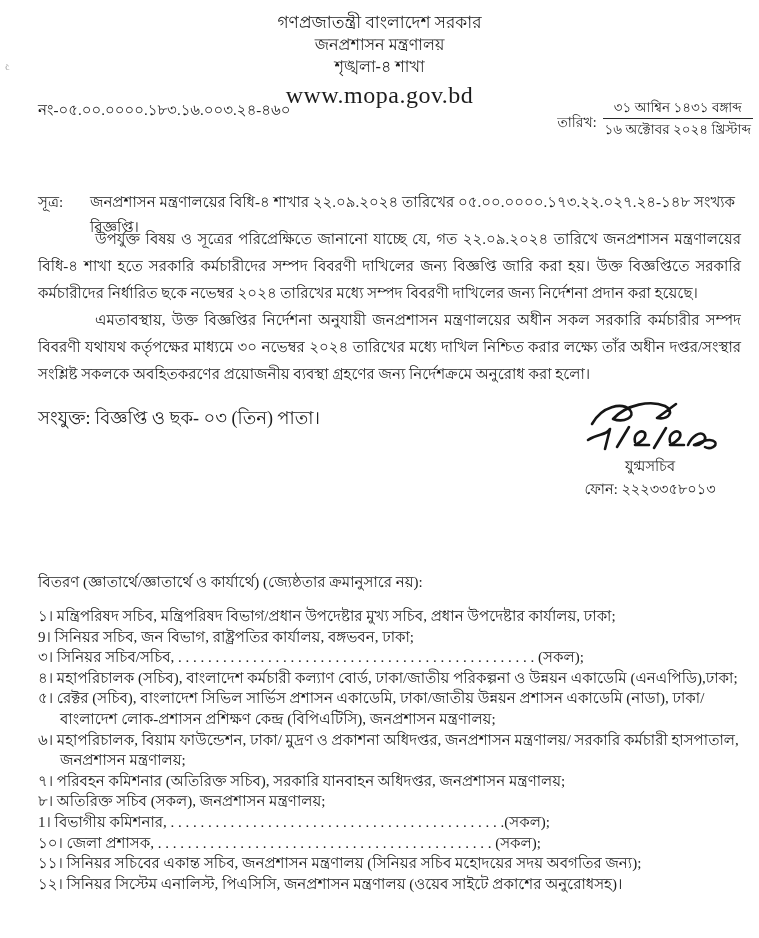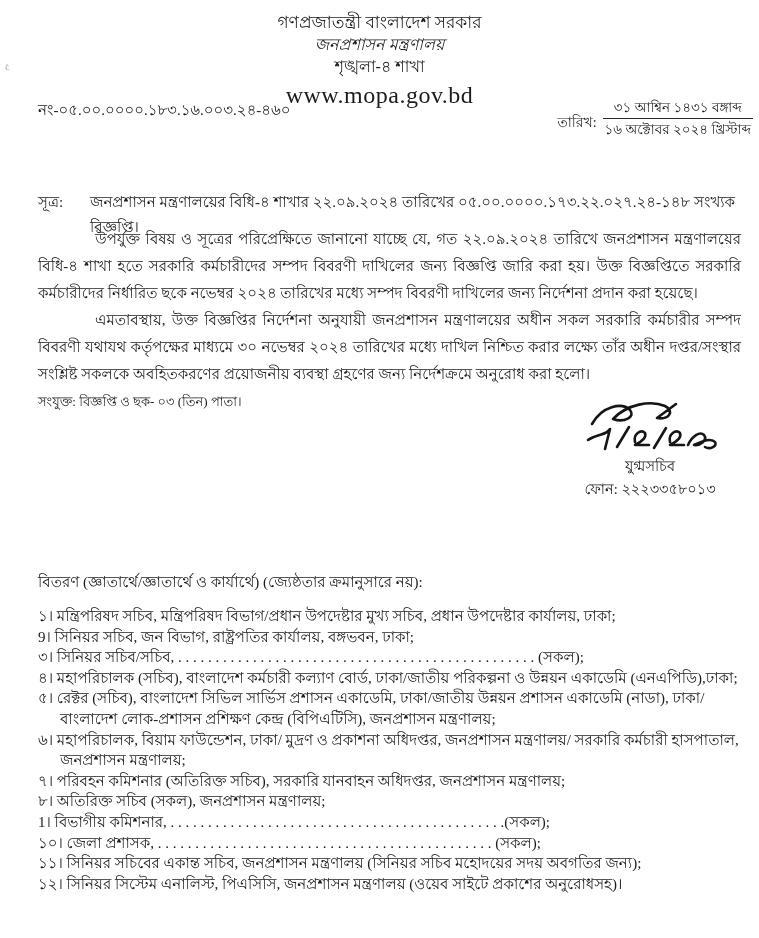--- a/index.html
+++ b/index.html
@@ -8,41 +8,41 @@
     width:759px;height:938px;
     background:#ffffff;
     color:#1c1c1c;
     font-family:"Liberation Serif", serif;
     overflow:hidden;
   }
   .bn{font-family:"Liberation Serif", serif;}
   
   .letterhead{position:absolute;top:12px;left:0;width:100%;text-align:center;line-height:21px;}
   .lh-govt{font-size:17px;}
-  .lh-ministry{font-size:16px;margin-top:1px;font-style:italic;}
+  .lh-ministry{font-size:16px;margin-top:1px;}
   .lh-section{font-size:16px;margin-top:1px;}
   .lh-site{font-size:24px;margin-top:8px;font-family:"Liberation Serif", serif;letter-spacing:.5px;}
   
   .memo-row{position:absolute;top:98px;left:38px;right:6px;display:flex;justify-content:space-between;}
   .memo-no{font-size:15px;padding-bottom:6px;}
   .date-wrap{display:flex;align-items:center;gap:6px;}
   .date-label{font-size:14px;padding-top:8px;}
   .date-stack{text-align:center;font-size:13.5px;line-height:19px;}
   .date-top{border-bottom:1.2px solid #2a2a2a;padding:0 6px 1px 6px;}
   .date-bottom{padding:1px 2px 0 2px;}
   
   .label-row{position:absolute;left:38px;right:22px;display:flex;font-size:15px;}
   .label-row .lbl{flex:0 0 52px;}
   .row-subject{top:154px;}
   .row-ref{top:190px;}
   
   .para{position:absolute;left:38px;width:703px;font-size:15px;line-height:27px;text-align:justify;}
   .para1{top:226px;text-indent:57px;}
   .para2{top:307px;text-indent:57px;}
-  .attach{position:absolute;top:392px;left:38px;font-size:13px;}
+  .attach{position:absolute;top:404px;left:38px;font-size:18px;}
   
   .sig-block{position:absolute;top:398px;left:552px;width:196px;text-align:center;}
   .sig-scribble{display:block;margin:0 auto 0 28px;}
   .sig-name{font-size:14.5px;line-height:20px;margin-top:-4px;}
   .sig-desig{font-size:14.5px;line-height:20px;}
   .sig-phone{font-size:14.5px;line-height:20px;margin-top:3px;}
   
   .dist-head{position:absolute;top:570px;left:38px;font-size:15px;}
   .dist-list{position:absolute;top:606px;left:38px;right:18px;margin:0;padding:0;list-style:none;font-size:15px;line-height:20.6px;}
   .dist-list li{padding-left:22px;text-indent:-22px;text-align:left;}

